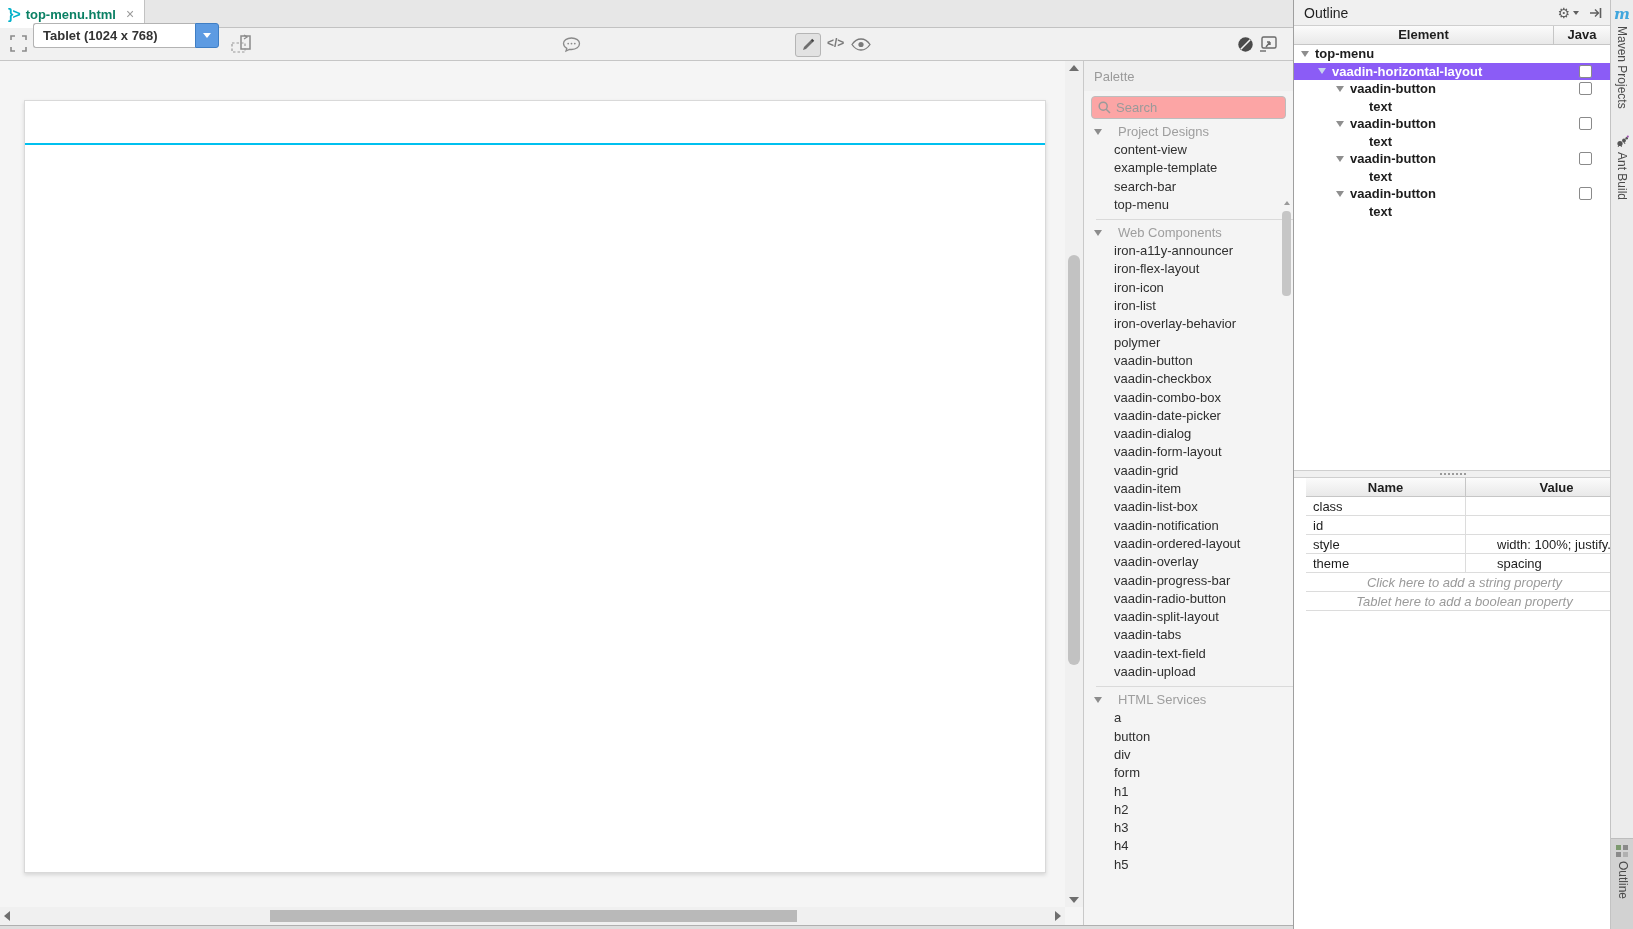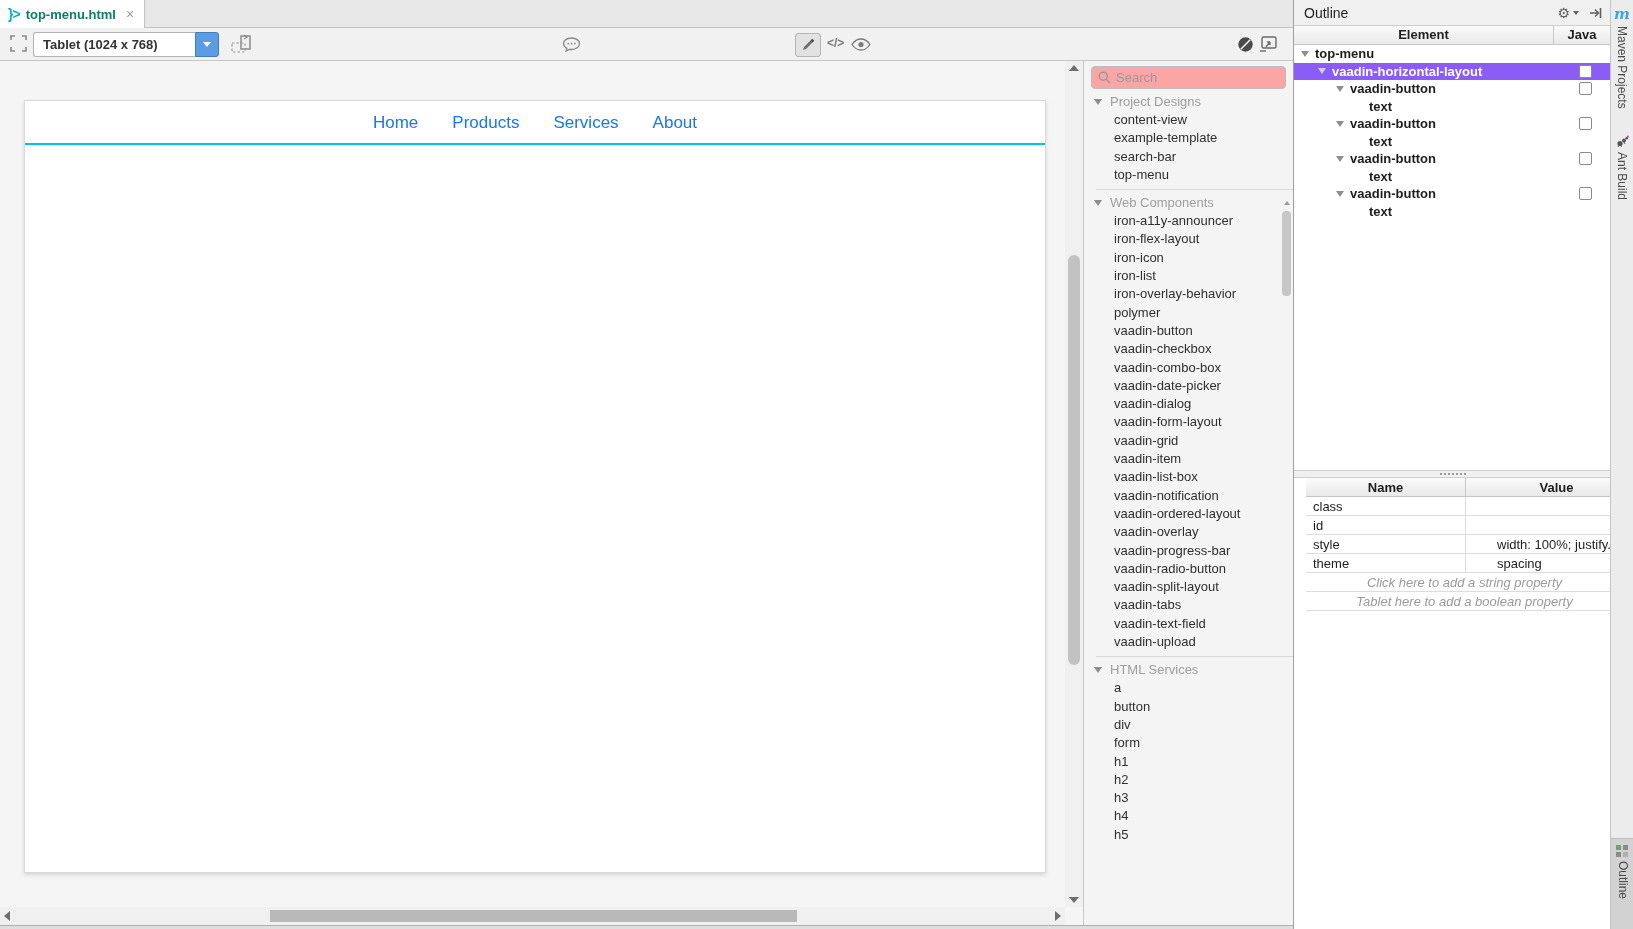--- a/index.html
+++ b/index.html
@@ -16,21 +16,21 @@
     border-right:1px solid #c2c2c2; display:flex; align-items:center;
     padding:0 10px 0 8px; gap:6px; }
   .vaadin-glyph { color:#00b1c9; font-weight:bold; font-size:14px; letter-spacing:-1px; }
   .tab-title { font-size:13px; font-weight:700; color:#0a8064; }
   .tab-close { color:#9a9a9a; font-size:14px; line-height:14px; margin-left:4px; }
 
   
   #toolbar { position:absolute; left:0; top:28px; width:1293px; height:33px;
     background:#f1f1f1; border-bottom:1px solid #c6c6c6; }
   .crop-icon { position:absolute; left:10px; top:7px; }
-  .dev-select { position:absolute; left:33px; top:4px; height:16px; display:flex; }
+  .dev-select { position:absolute; left:33px; top:4px; height:16px; display:flex;align-items:flex-end; }
   .dev-field { width:162px; height:25px; background:#fff; border:1px solid #b3b3b3;
     border-right:none; border-radius:3px 0 0 3px; font-size:13px; font-weight:600;
     color:#333; display:flex; align-items:center; padding-left:9px; }
   .dev-btn { width:24px; height:25px; background:#5d9be2; border:1px solid #3f7ec4;
     border-radius:0 3px 3px 0; display:flex; align-items:center; justify-content:center; }
   .dev-btn .arr { width:0; height:0; border-left:4px solid transparent;
     border-right:4px solid transparent; border-top:5px solid #fff; }
   .rotate-icon { position:absolute; left:230px; top:6px; }
   .comment-icon { position:absolute; left:562px; top:9px; }
   .pencil-box { position:absolute; left:795px; top:5px; width:26px; height:24px;
@@ -70,21 +70,21 @@
   #palette { position:absolute; left:1083px; top:61px; width:210px; height:868px;
     background:#f4f4f4; border-left:1px solid #c9c9c9; overflow:hidden; }
   .pal-title { height:30px; display:flex; align-items:center; padding-left:10px;
     color:#9a9a9a; font-size:13px; background:#efefef; }
   .pal-search { margin:5px 7px 3px 7px; height:23px; background:#fca5a5;
     border:1px solid #bdbdbd; border-radius:4px; display:flex; align-items:center;
     padding-left:6px; gap:5px; }
   .pal-search input { border:none; outline:none; width:150px; font-size:13px;
     font-family:"Liberation Sans",sans-serif; background:transparent; color:#444; }
   .pal-search input::placeholder { color:#9a9a9a; }
-  .section-head { height:19px; display:flex; align-items:center; gap:8px;
+  .section-head { height:19px; display:flex; align-items:center; gap:16px;
     padding-left:10px; color:#9e9e9e; font-size:13px; margin-top:3px; }
   .caret-down { width:0; height:0; border-left:4.5px solid transparent;
     border-right:4.5px solid transparent; border-top:6px solid #8c8c8c; }
   .pal-item { height:18.3px; line-height:18.3px; padding-left:30px; font-size:13px;
     color:#2f2f2f; white-space:nowrap; cursor:default; }
   .pal-divider { border-top:1px solid #dadada; margin:5px 0 3px 12px; }
   .pal-sb { position:absolute; right:2px; top:150px; width:9px; height:85px;
     background:#c6c6c6; border-radius:4px; }
   .pal-sb-up { position:absolute; right:2px; top:137px; width:9px; height:9px;
     display:flex; align-items:center; justify-content:center; }
@@ -206,26 +206,20 @@
       <svg width="20" height="18" viewBox="0 0 20 18">
         <rect x="4" y="2" width="14" height="11" rx="1.5" fill="none" stroke="#6a6a6a" stroke-width="1.4"></rect>
         <path d="M2 16 h6" stroke="#6a6a6a" stroke-width="1.4"></path>
         <path d="M8 12 L12 7 M12 7 h-3 M12 7 v3" stroke="#6a6a6a" stroke-width="1.4" fill="none"></path>
       </svg>
     </span>
   </div>
 
   <div id="surface">
     <div id="page">
-      <div id="nav">
-        <span class="nav-link">Home</span>
-        <span class="nav-link">Products</span>
-        <span class="nav-link">Services</span>
-        <span class="nav-link">About</span>
-      </div>
       <div id="sel-line"></div>
     </div>
 
     <div class="sb-track-v">
       <div class="sb-arrow" style="top:0;">
           <span class="tri-up"></span>
         </div>
       <div class="sb-thumb-v"></div>
       <div class="sb-arrow" style="bottom:0;">
           <span class="tri-down"></span>
@@ -239,20 +233,21 @@
       <div class="sb-arrow" style="right:0; top:2px; width:14px;">
           <span class="tri-right"></span>
         </div>
     </div>
   </div>
 
   <div id="bottom-strip"></div>
 </div>
 
 <div id="palette">
+  <div class="pal-title">Palette</div>
   <div class="pal-search">
     <span>
       <svg width="13" height="13" viewBox="0 0 13 13">
         <circle cx="5.2" cy="5.2" r="4" fill="none" stroke="#9a9a9a" stroke-width="1.5"></circle>
         <path d="M8.2 8.2 L12 12" stroke="#9a9a9a" stroke-width="1.5"></path>
       </svg>
     </span>
     <input placeholder="Search" style="">
   </div>
 

